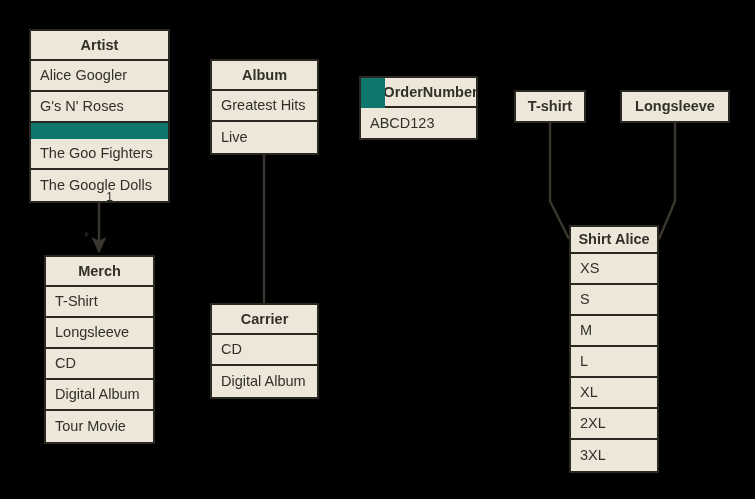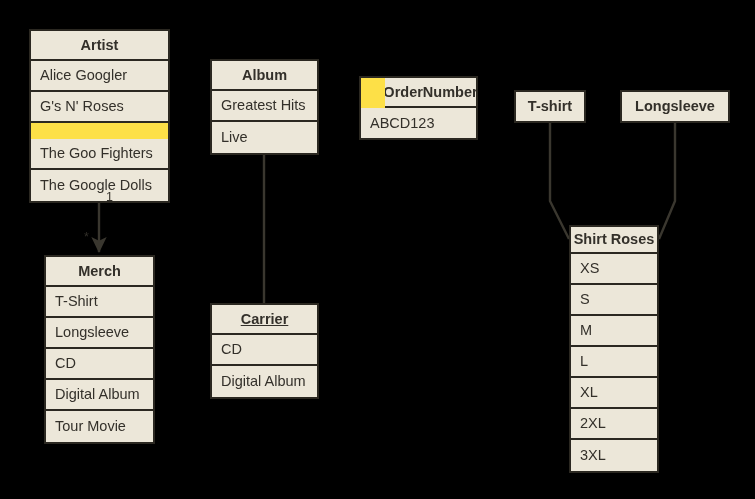--- a/index.html
+++ b/index.html
@@ -20,21 +20,21 @@
     left: 0;
     top: 0;
     width: 755px;
     height: 499px;
     pointer-events: none;
   }
   .entity {
     position: absolute;
     box-sizing: border-box;
     border: 2px solid #2b2821;
-    background: #fde047;
+    background: #0f766e;
   }
   .entity .row {
     box-sizing: border-box;
     background: #ece7d9;
     color: #33302a;
     font-size: 14.5px;
     line-height: 1;
     display: flex;
     align-items: center;
     padding: 5px 9px;
@@ -106,26 +106,26 @@
       </div>
       <div class="entity" style="left: 44px; top: 255px; width: 111px;">
         <div class="row header" style="height: 30px;">Merch</div>
         <div class="row" style="height: 31px;">T-Shirt</div>
         <div class="row" style="height: 31px;">Longsleeve</div>
         <div class="row" style="height: 31px;">CD</div>
         <div class="row" style="height: 31px;">Digital Album</div>
         <div class="row" style="height: 31px;">Tour Movie</div>
       </div>
       <div class="entity" style="left: 210px; top: 303px; width: 109px;">
-        <div class="row header" style="height: 30px; text-decoration: underline;">Carrier</div>
+        <div class="row header" style="height: 30px;">Carrier</div>
         <div class="row" style="height: 31px;">CD</div>
         <div class="row" style="height: 31px;">Digital Album</div>
       </div>
       <div class="entity" style="left: 569px; top: 225px; width: 90px;">
-        <div class="row header" style="height: 27px;">Shirt Roses</div>
+        <div class="row header" style="height: 27px;">Shirt Alice</div>
         <div class="row" style="height: 31px;">XS</div>
         <div class="row" style="height: 31px;">S</div>
         <div class="row" style="height: 31px;">M</div>
         <div class="row" style="height: 31px;">L</div>
         <div class="row" style="height: 31px;">XL</div>
         <div class="row" style="height: 31px;">2XL</div>
         <div class="row" style="height: 31px;">3XL</div>
       </div>
     </div>
   <div id="label-layer">

